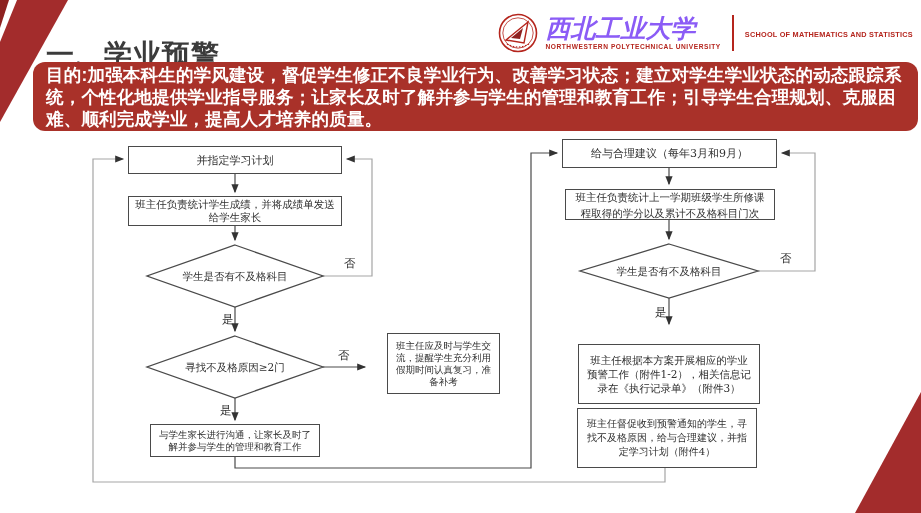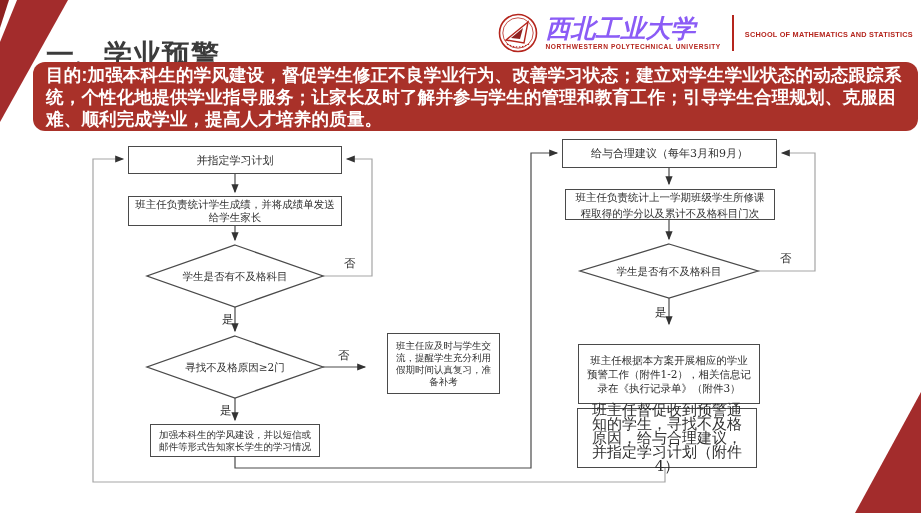--- a/index.html
+++ b/index.html
@@ -130,27 +130,27 @@
     <polygon points="235,245 323,276 235,307 147,276"></polygon>
     <polygon points="235,336 323,367 235,398 147,367"></polygon>
     <polygon points="669,244 758,271 669,298 580,271"></polygon>
   </g>
 </svg>
 
 <div class="fnode" style="left:128px;top:146px;width:214px;height:28px;font-size:11px;">并指定学习计划</div>
 <div class="fnode" style="left:128px;top:196px;width:214px;height:30px;font-size:10.5px;line-height:13px;padding:3px 6px;">班主任负责统计学生成绩，并将成绩单发送给学生家长</div>
 <div class="dtext" style="left:162px;top:257px;width:146px;height:38px;font-size:10.5px;line-height:13px;">学生是否有不及格科目</div>
 <div class="dtext" style="left:162px;top:349px;width:146px;height:36px;font-size:10.5px;line-height:13px;">寻找不及格原因≥2门</div>
-<div class="fnode" style="left:150px;top:424px;width:170px;height:33px;font-size:9.5px;line-height:12px;padding:0 5px;">加强本科生的学风建设，并以短信或邮件等形式告知家长学生的学习情况</div>
+<div class="fnode" style="left:150px;top:424px;width:170px;height:33px;font-size:9.5px;line-height:12px;padding:0 5px;">与学生家长进行沟通，让家长及时了解并参与学生的管理和教育工作</div>
 <div class="fnode" style="left:370px;top:333px;width:113px;height:61px;font-size:9.5px;line-height:12px;padding:0 5px;margin-left:17px;">班主任应及时与学生交流，提醒学生充分利用假期时间认真复习，准备补考</div>
 
 <div class="fnode" style="left:562px;top:139px;width:215px;height:29px;font-size:11px;">给与合理建议（每年3月和9月）</div>
 <div class="fnode" style="left:565px;top:189px;width:210px;height:31px;font-size:10.5px;line-height:16px;padding:0 6px;">班主任负责统计上一学期班级学生所修课程取得的学分以及累计不及格科目门次</div>
 <div class="dtext" style="left:598px;top:252px;width:142px;height:38px;font-size:10.5px;line-height:13px;">学生是否有不及格科目</div>
 <div class="fnode" style="left:578px;top:344px;width:182px;height:60px;font-size:10.5px;line-height:14px;padding:0 8px;">班主任根据本方案开展相应的学业预警工作（附件1-2），相关信息记录在《执行记录单》（附件3）</div>
-<div class="fnode" style="left:577px;top:408px;width:180px;height:60px;font-size:15px;line-height:14px;padding:0 8px;">班主任督促收到预警通知的学生，寻找不及格原因，给与合理建议，并指定学习计划（附件4）</div>
+<div class="fnode" style="left:577px;top:408px;width:180px;height:60px;font-size:10px;line-height:14px;padding:0 8px;">班主任督促收到预警通知的学生，寻找不及格原因，给与合理建议，并指定学习计划（附件4）</div>
 
 <span class="branch-label" style="left:222px;top:312px;">是</span>
 <span class="branch-label" style="left:220px;top:403px;">是</span>
 <span class="branch-label" style="left:655px;top:305px;">是</span>
 <span class="branch-label" style="left:344px;top:256px;">否</span>
 <span class="branch-label" style="left:338px;top:348px;">否</span>
 <span class="branch-label" style="left:780px;top:251px;">否</span>
 
 </body></html>

